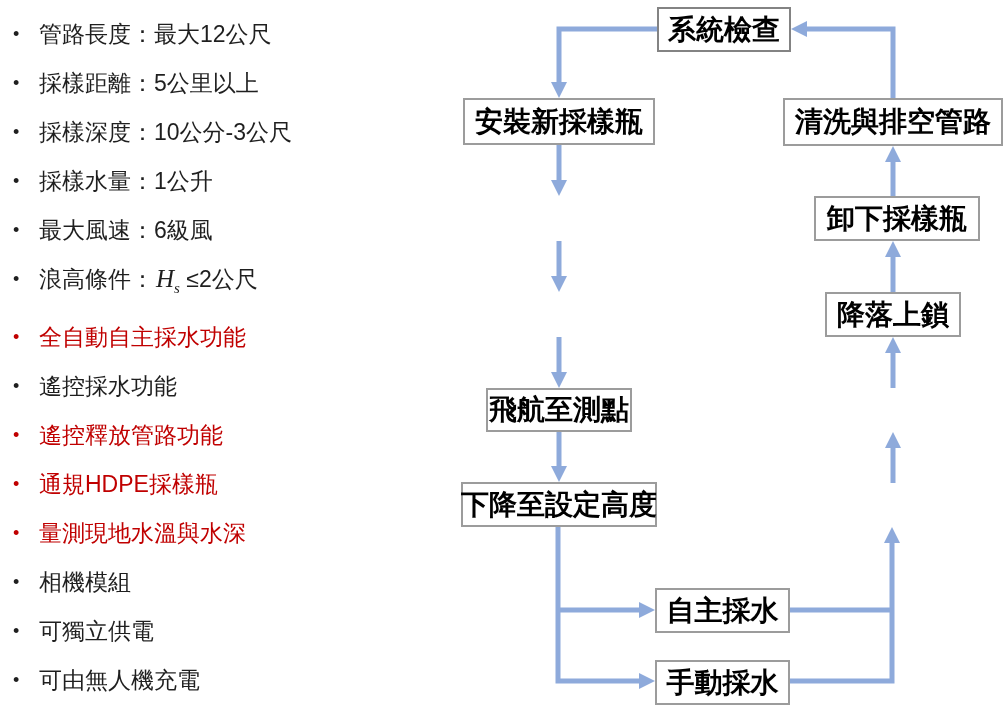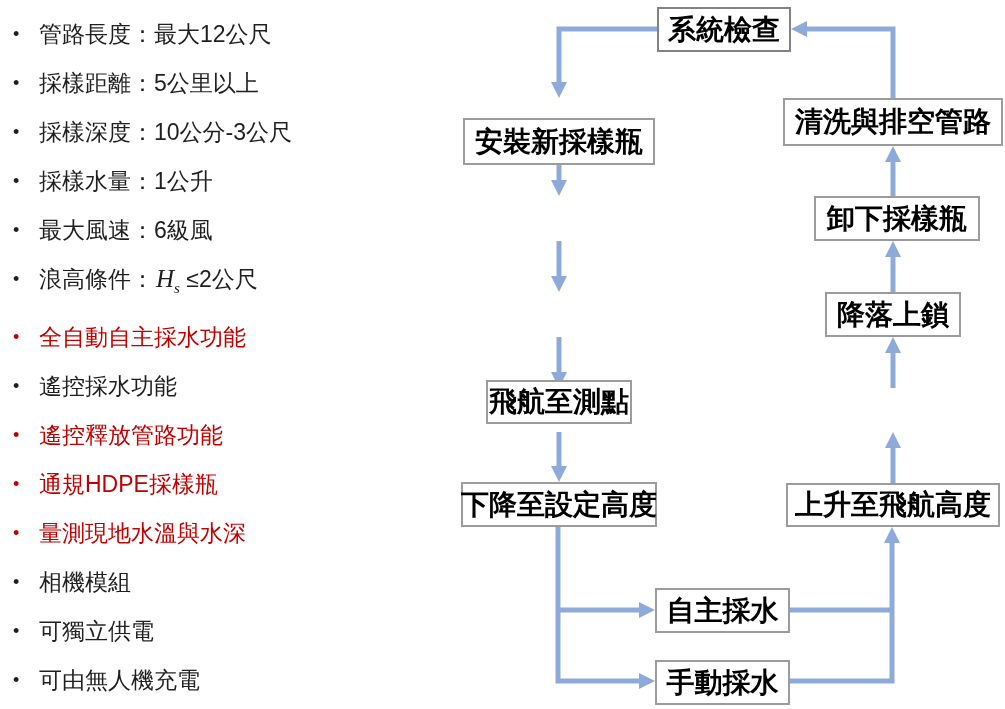--- a/index.html
+++ b/index.html
@@ -112,23 +112,22 @@
       <path class="conn" d="M790,681 L892,681 L892,541" marker-end="url(#ah)"></path>
       <path class="conn" d="M893,483 L893,446" marker-end="url(#ah)"></path>
       <path class="conn" d="M893,388 L893,351" marker-end="url(#ah)"></path>
       <path class="conn" d="M893,292 L893,255" marker-end="url(#ah)"></path>
       <path class="conn" d="M893,196 L893,160" marker-end="url(#ah)"></path>
       <path class="conn" d="M893,98 L893,29 L805,29" marker-end="url(#ah)"></path>
     </g>
   </svg>
 
   <div class="fnode strong" style="left:657px;top:7px;width:134px;height:45px;">系統檢查</div>
-  <div class="fnode" style="left:463px;top:98px;width:192px;height:47px;margin-top:20px;">安裝新採樣瓶</div>
-  <div class="fnode" style="left:486px;top:380px;width:146px;height:44px;">飛航至測點</div>
+  <div class="fnode" style="left:463px;top:98px;width:192px;height:47px;">安裝新採樣瓶</div>
+  <div class="fnode" style="left:486px;top:388px;width:146px;height:44px;">飛航至測點</div>
   <div class="fnode" style="left:461px;top:482px;width:196px;height:45px;">下降至設定高度</div>
   <div class="fnode" style="left:655px;top:588px;width:135px;height:45px;">自主採水</div>
   <div class="fnode" style="left:655px;top:660px;width:135px;height:45px;">手動採水</div>
-  <div class="fnode" style="left:786px;top:483px;width:214px;height:44px;">上升至飛航高度</div>
   <div class="fnode" style="left:825px;top:292px;width:136px;height:45px;">降落上鎖</div>
   <div class="fnode" style="left:814px;top:196px;width:166px;height:45px;">卸下採樣瓶</div>
   <div class="fnode" style="left:783px;top:98px;width:220px;height:48px;">清洗與排空管路</div>
 
 </div>
 
 </body></html>

